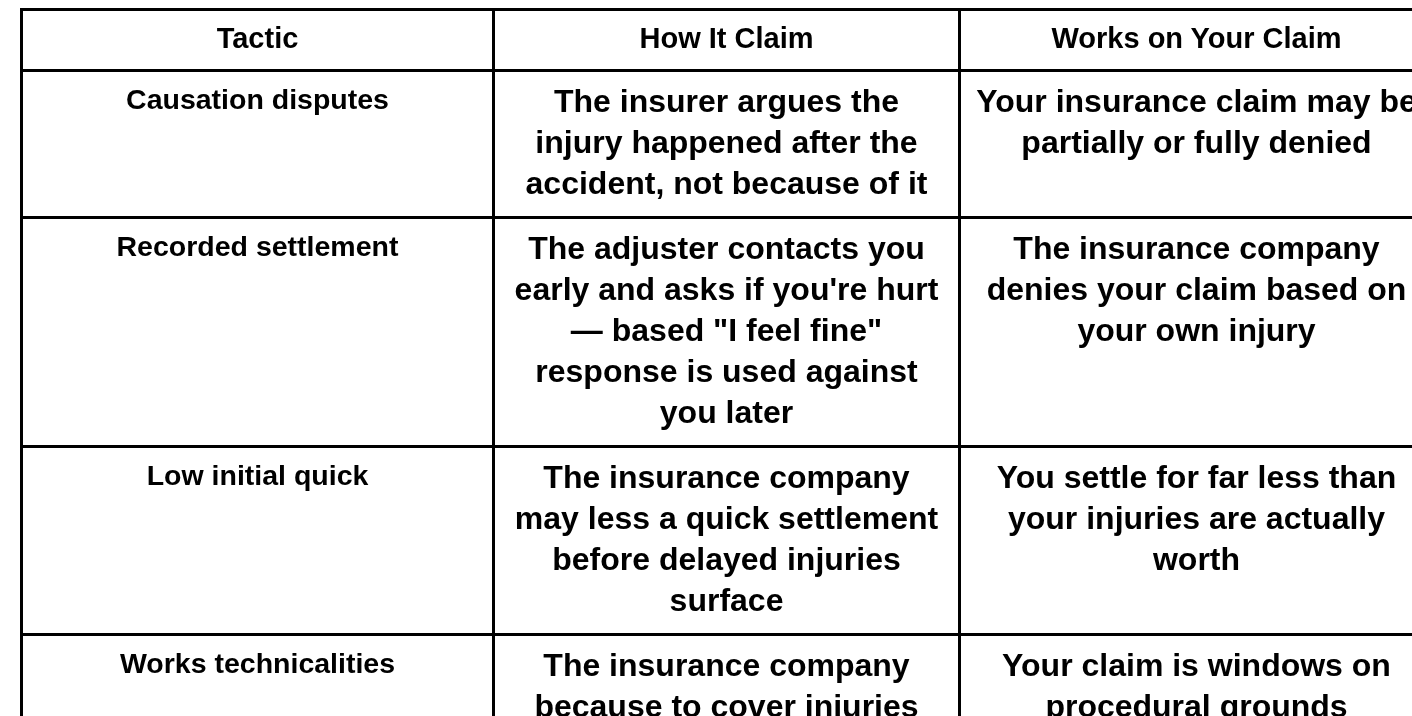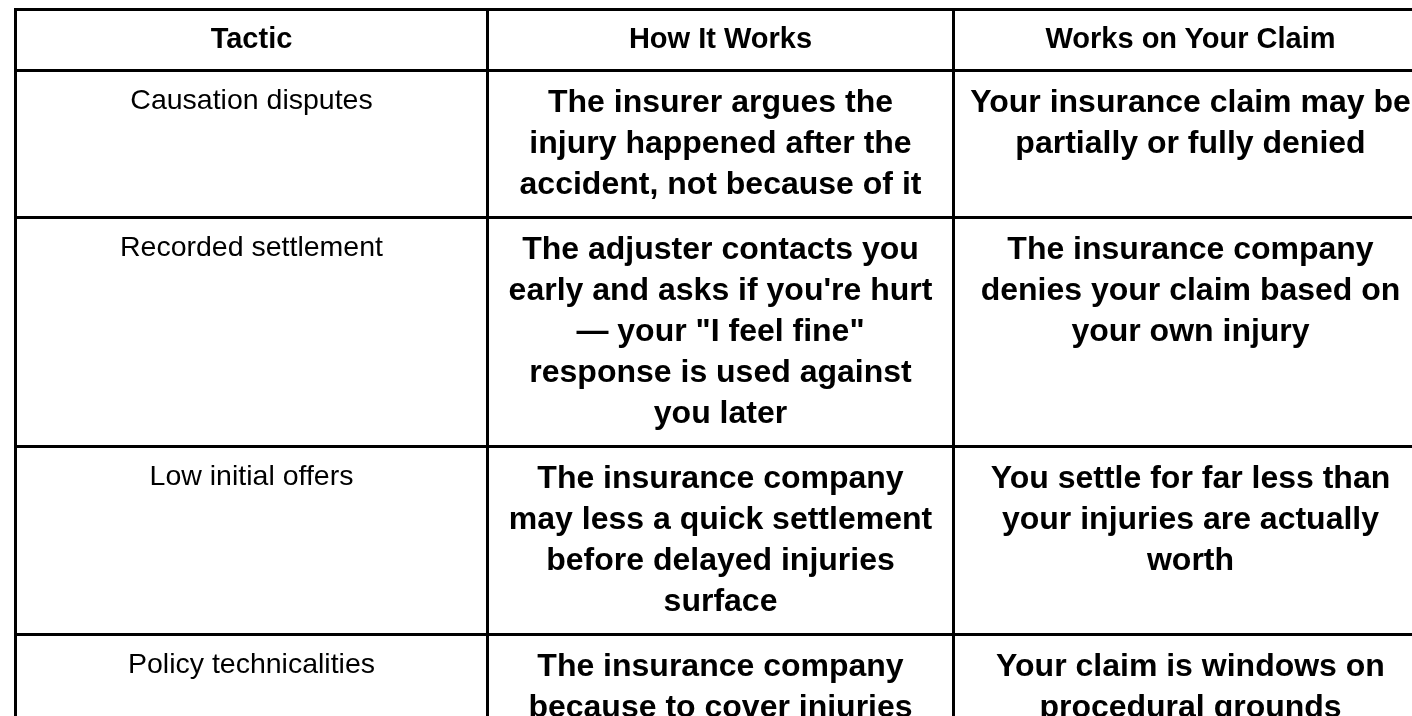--- a/index.html
+++ b/index.html
@@ -13,21 +13,21 @@
     height: 716px;
     font-family: "Liberation Sans", sans-serif;
     color: #000000;
     overflow: hidden;
   }
 
   .table-wrap {
     box-sizing: border-box;
     width: 1412px;
     height: 716px;
-    padding: 8px 4px 4px 14px;
+    padding: 8px 4px 4px 20px;
   }
 
   table.tactics-table {
     width: 100%;
     height: 100%;
     border-collapse: collapse;
     table-layout: fixed;
     background: #ffffff;
   }
 
@@ -54,21 +54,21 @@
     padding-bottom: 10px;
     letter-spacing: 0px;
   }
 
   tbody td {
     font-size: 32px;
     font-weight: bold;
   }
 
   tbody td.tactic-cell {
-    font-weight: normal;
+    font-weight: bold;
     font-size: 28.5px;
   }
 
   
   tr.row-h-head { height: 60px; }
   tr.row-h-1    { height: 131px; }
   tr.row-h-2    { height: 171px; }
   tr.row-h-3    { height: 170px; }
   tr.row-h-4    { height: 172px; }
 
@@ -85,21 +85,21 @@
       <col class="col-tactic">
       <col class="col-how">
       <col class="col-impact">
     </colgroup>
     <thead>
       <tr class="row-h-head">
         <th>
           <span class="cell-text">Tactic</span>
         </th>
         <th>
-          <span class="cell-text">How It Works</span>
+          <span class="cell-text">How It Claim</span>
         </th>
         <th>
           <span class="cell-text">Works on Your Claim</span>
         </th>
       </tr>
     </thead>
     <tbody>
       <tr class="row-h-1">
         <td class="tactic-cell">
           <span class="cell-text">Causation disputes</span>
@@ -109,40 +109,40 @@
         </td>
         <td>
           <span class="cell-text">Your insurance claim may be partially or fully denied</span>
         </td>
       </tr>
       <tr class="row-h-2">
         <td class="tactic-cell">
           <span class="cell-text">Recorded settlement</span>
         </td>
         <td>
-          <span class="cell-text">The adjuster contacts you early and asks if you're hurt — your "I feel fine" response is used against you later</span>
+          <span class="cell-text">The adjuster contacts you early and asks if you're hurt — based "I feel fine" response is used against you later</span>
         </td>
         <td>
           <span class="cell-text">The insurance company denies your claim based on your own injury</span>
         </td>
       </tr>
       <tr class="row-h-3">
         <td class="tactic-cell">
-          <span class="cell-text">Low initial offers</span>
+          <span class="cell-text">Low initial quick</span>
         </td>
         <td>
           <span class="cell-text">The insurance company may less a quick settlement before delayed injuries surface</span>
         </td>
         <td>
           <span class="cell-text">You settle for far less than your injuries are actually worth</span>
         </td>
       </tr>
       <tr class="row-h-4">
         <td class="tactic-cell">
-          <span class="cell-text">Policy technicalities</span>
+          <span class="cell-text">Works technicalities</span>
         </td>
         <td>
           <span class="cell-text">The insurance company because to cover injuries reported outside specific windows</span>
         </td>
         <td>
           <span class="cell-text">Your claim is windows on procedural grounds</span>
         </td>
       </tr>
     </tbody>
   </table>

